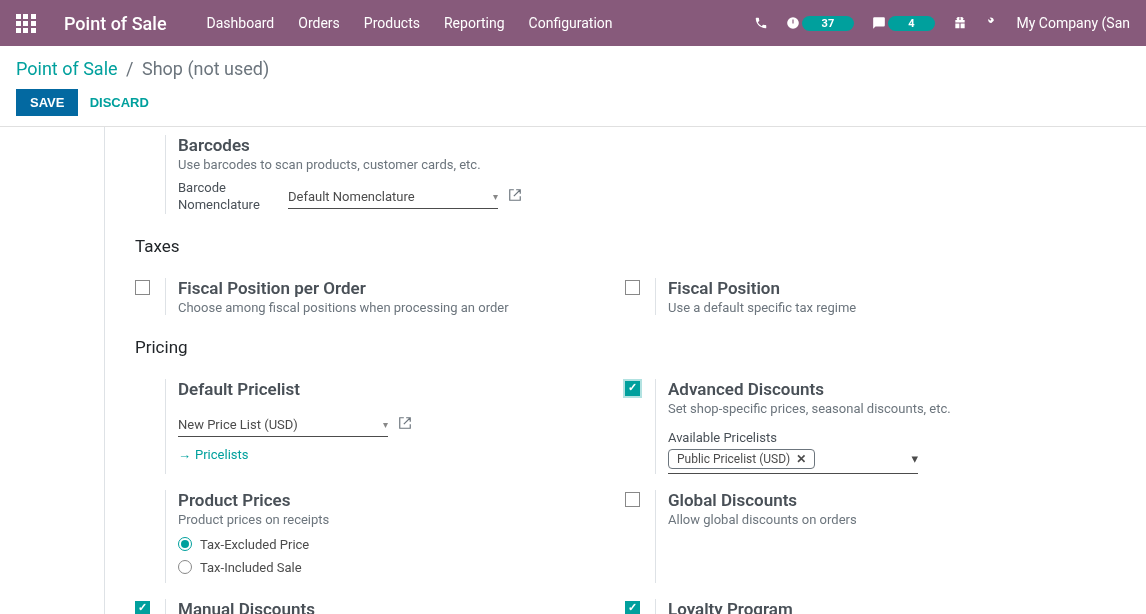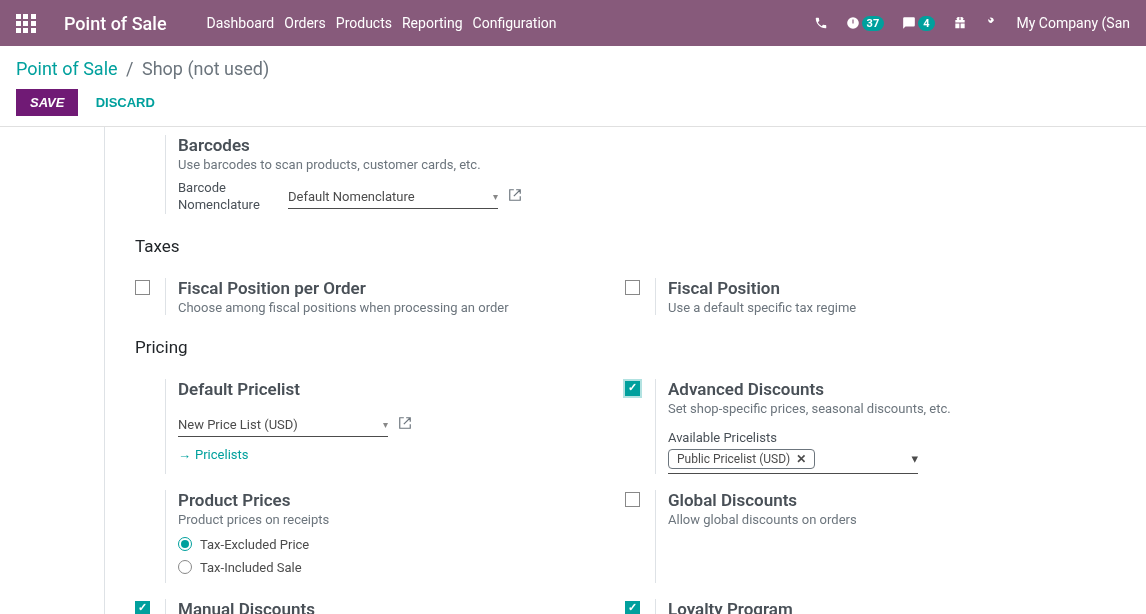--- a/index.html
+++ b/index.html
@@ -2,34 +2,34 @@
 <html><head>
 <meta charset="utf-8">
 <style>
   * { box-sizing: border-box; margin: 0; padding: 0; }
   body { font-family: -apple-system, BlinkMacSystemFont, "Segoe UI", Roboto, sans-serif; font-size: 13px; color: #4c4c4c; background: #fff; overflow-x: hidden; }
   
   .topbar { background: #875a7b; color: #fff; height: 46px; display: flex; align-items: center; padding: 0 16px; }
   .app-icon { width: 20px; display: grid; grid-template-columns: repeat(3,1fr); grid-template-rows: repeat(3,1fr); gap: 2px; margin-right: 28px; cursor: pointer; }
   .app-icon span { background: #fff; width: 5px; height: 5px; }
   .brand { font-size: 18px; font-weight: 500; margin-right: 40px; }
-  .nav-menu { display: flex; gap: 10px; }
+  .nav-menu { display: flex; gap: 24px; }
   .nav-menu a { color: #fff; text-decoration: none; font-size: 14px; cursor: pointer; }
   .topbar-right { margin-left: auto; display: flex; align-items: center; gap: 18px; }
   .icon-btn { color: #fff; cursor: pointer; position: relative; display: flex; align-items: center; }
-  .badge { background: #00a09d; color: #fff; font-size: 11px; padding: 1px 5px; border-radius: 10px; margin-left: 2px; font-weight: bold; }
+  .badge { background: #00a09d; color: #fff; font-size: 11px; padding: 1px 20px; border-radius: 10px; margin-left: 2px; font-weight: bold; }
   .company { color: #fff; font-size: 14px; text-align: center; }
   
   .breadcrumb-bar { padding: 12px 16px 6px; }
   .breadcrumb { font-size: 18px; color: #6c757d; }
   .breadcrumb a { color: #00a09d; text-decoration: none; }
   .breadcrumb .sep { color: #6c757d; margin: 0 4px; }
   
   .action-bar { padding: 4px 16px 10px; border-bottom: 1px solid #e0e0e0; }
-  .btn-save { background: #701a75; color: #fff; border: none; padding: 6px 14px; font-weight: 600; font-size: 13px; cursor: pointer; margin-right: 10px; font-style: italic; }
+  .btn-save { background: #0369a1; color: #fff; border: none; padding: 6px 14px; font-weight: 600; font-size: 13px; cursor: pointer; margin-right: 4px; }
   .btn-discard { background: none; border: none; color: #00a09d; font-weight: 600; font-size: 13px; cursor: pointer; padding: 6px 4px; }
   
   .settings-wrap { display: flex; }
   .sidebar-space { width: 105px; border-right: 1px solid #dee2e6; min-height: 500px; }
   .content { flex: 1; padding: 0 0 30px 30px; }
   .section-title { font-size: 17px; color: #212529; margin: 14px 0 14px 0; font-weight: 400; }
   
   .row { display: flex; }
   .col { flex: 1; display: flex; padding: 8px 10px 8px 0; max-width: 490px; }
   .checkbox-slot { width: 30px; padding-top: 2px; }

